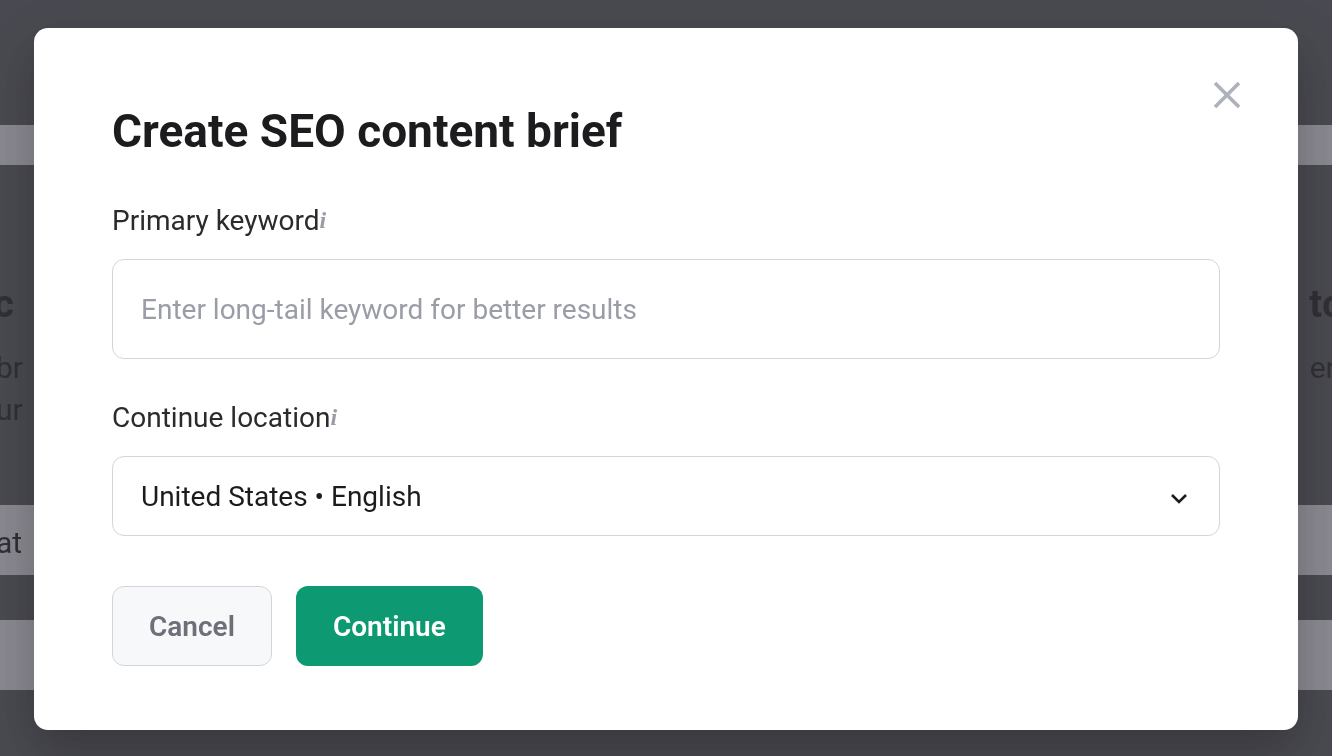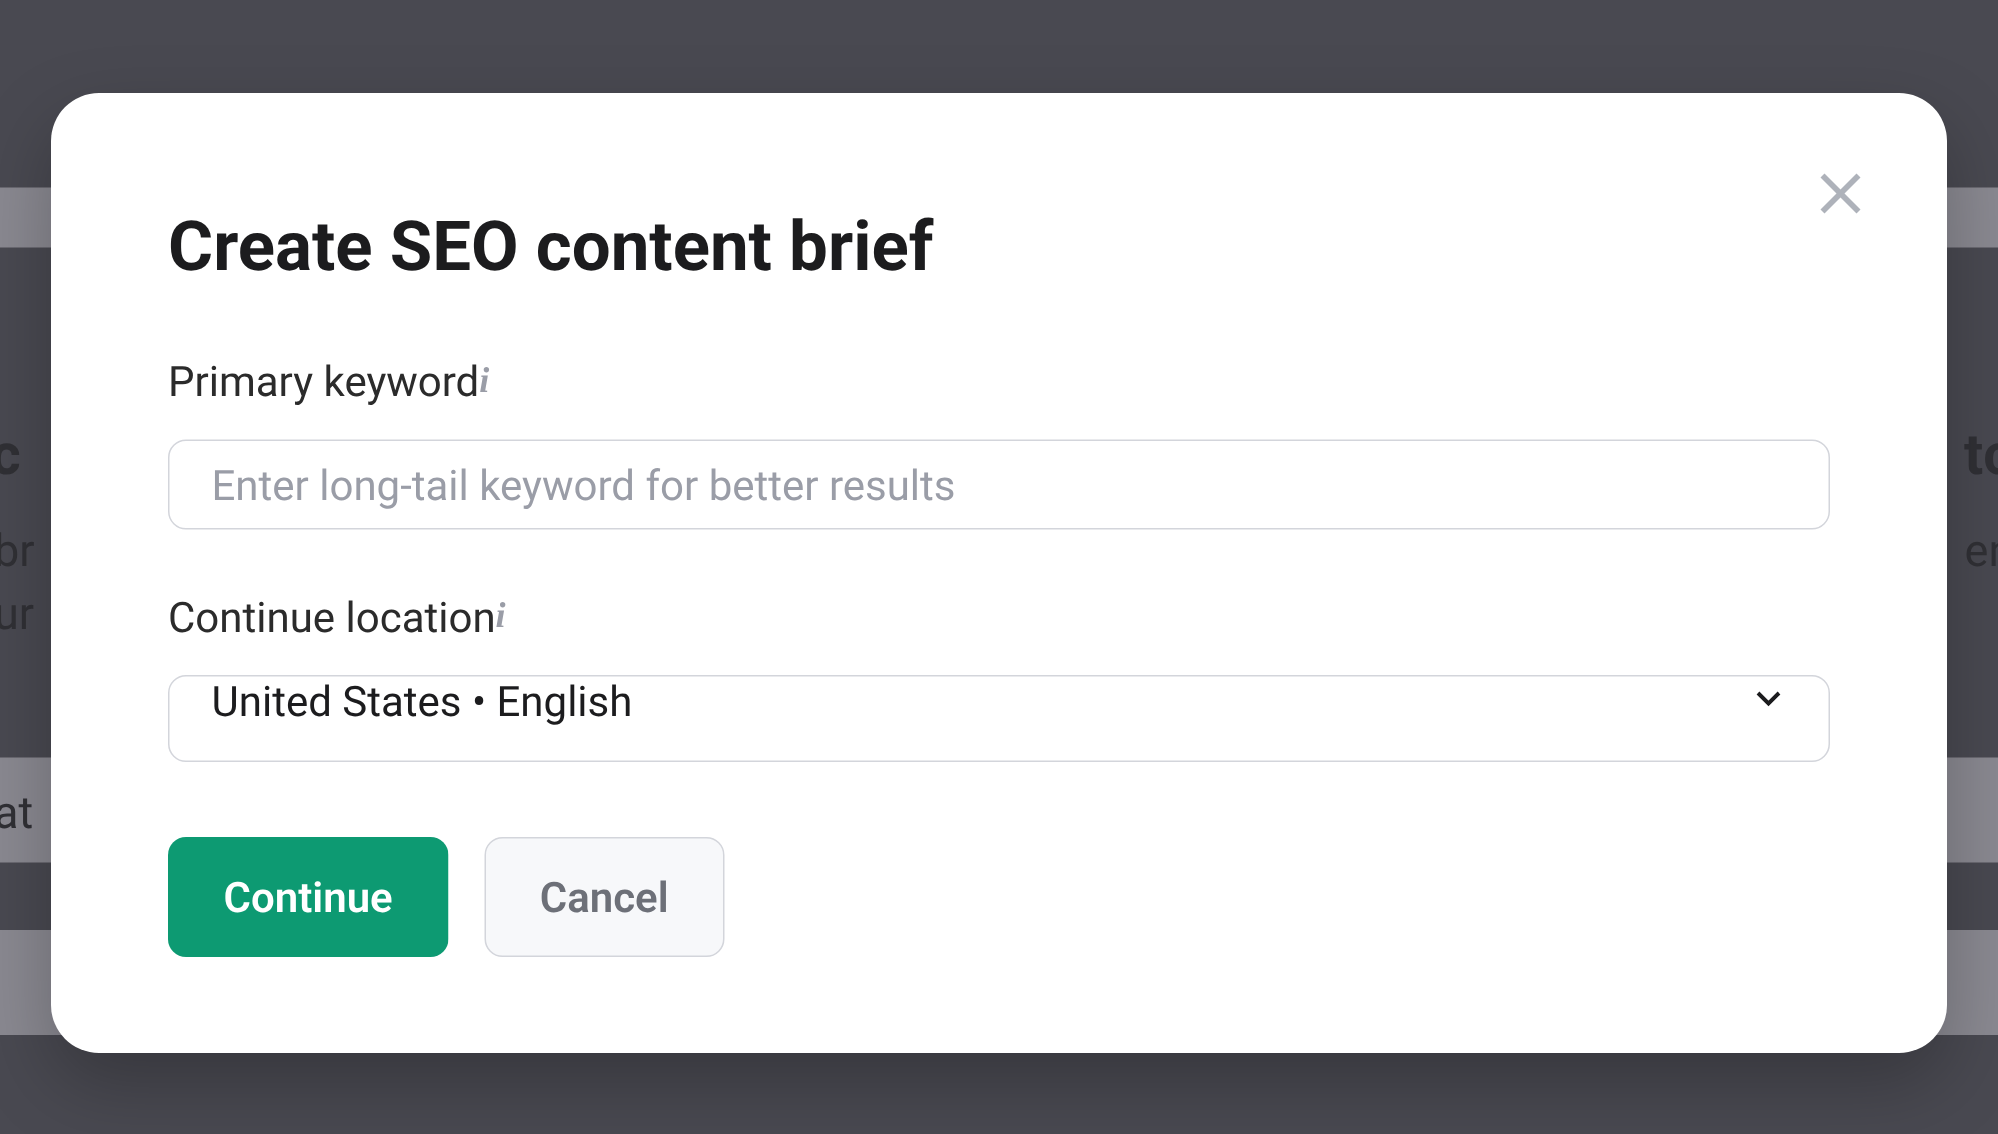--- a/index.html
+++ b/index.html
@@ -37,24 +37,23 @@
       font-size: 30px;
       color: #222;
       white-space: nowrap;
     }
     .modal {
       position: absolute;
       top: 28px;
       left: 34px;
       right: 34px;
       background: #ffffff;
-      border-radius: 32px;
+      border-radius: 14px;
       box-shadow: 0 20px 50px rgba(0,0,0,0.25);
       padding: 48px 78px 64px 78px;
-      margin-top: 34px;
     }
     .close-btn {
       position: absolute;
       top: 46px;
       right: 50px;
       width: 42px;
       height: 42px;
       cursor: pointer;
       display: flex;
       align-items: center;
@@ -82,47 +81,48 @@
     }
     .info-icon {
       color: #9a9da7;
       font-style: italic;
       font-family: Georgia, serif;
       font-size: 24px;
       font-weight: 600;
     }
     .text-input {
       width: 100%;
-      height: 60px;
+      height: 100px;
       border: 1px solid #d3d5db;
       border-radius: 12px;
       padding: 0 28px;
       font-size: 28px;
       color: #4d7c0f;
       outline: none;
       margin-bottom: 42px;
       font-family: inherit;
     }
     .text-input::placeholder {
       color: #9a9da7;
     }
     .select-wrap {
       position: relative;
       width: 100%;
       margin-bottom: 50px;
     }
     .select-box {
       width: 100%;
-      height: 58px;
+      height: 80px;
       border: 1px solid #d3d5db;
       border-radius: 12px;
       padding: 0 28px;
       font-size: 28px;
       color: #1c1c1e;
       display: flex;
+      align-items: center;
       justify-content: space-between;
       cursor: pointer;
       background: #fff;
     }
     .chevron {
       width: 24px;
       height: 24px;
     }
     .chevron svg {
       width: 100%;
@@ -202,21 +202,21 @@
       <span>United States • English</span>
       <span class="chevron">
         <svg viewBox="0 0 24 24">
             <polyline points="5 9 12 16 19 9"></polyline>
           </svg>
       </span>
     </div>
   </div>
 
   <div class="button-row">
+    <div class="btn btn-secondary">
+      <span>Cancel</span>
+    </div>
     <div class="btn btn-primary">
       <span>Continue</span>
     </div>
-    <div class="btn btn-secondary">
-      <span>Cancel</span>
-    </div>
   </div>
 
 </div>
 
 </body></html>

